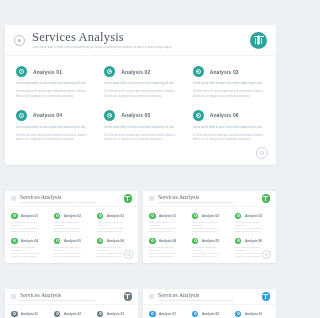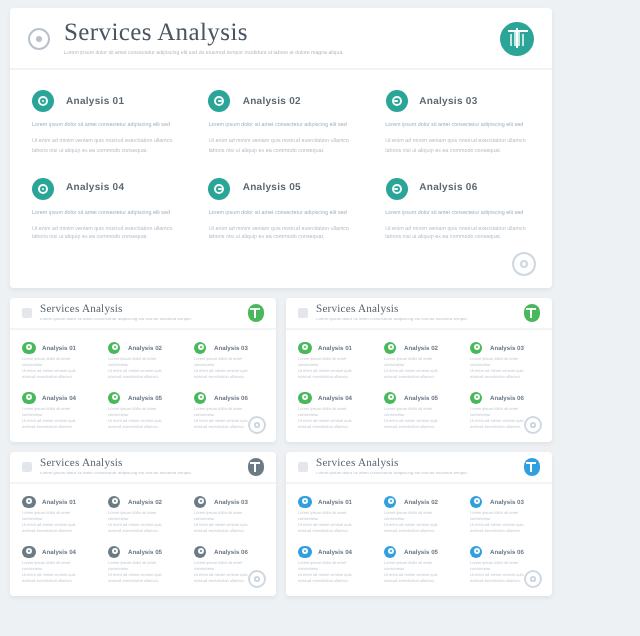--- a/index.html
+++ b/index.html
@@ -5,21 +5,21 @@
   html,body{margin:0;padding:0;}
   body{
     width:281px;height:318px;overflow:hidden;
     background:#eef1f4;
     font-family:"Liberation Sans",sans-serif;
     -webkit-font-smoothing:antialiased;
   }
   .page{width:281px;height:318px;position:relative;box-sizing:border-box;padding:4px 5px 5px 5px;}
 
   
-  .panel{background:#ffffff;border-radius:2px;box-shadow:0 1px 2px rgba(40,55,70,.08);position:relative;box-sizing:border-box;}
+  .panel{background:#ffffff;border-radius:2px;box-shadow:0 1px 2px rgba(40,55,70,.08);position:relative;box-sizing:border-box;margin-top:21px;}
 
   
   .hero{height:140px;padding:0;}
   .hero-head{height:31px;display:flex;align-items:center;padding:0 9px 0 9px;box-sizing:border-box;border-bottom:1px solid #f0f2f4;}
   .hero-mark{
     width:9px;height:9px;border-radius:50%;border:1px solid #b9c2cb;
     display:flex;align-items:center;justify-content:center;flex:0 0 auto;margin-right:7px;
   }
   .hero-mark i{display:block;width:3px;height:3px;border-radius:50%;background:#b9c2cb;}
   .hero-titles{flex:1 1 auto;min-width:0;}

